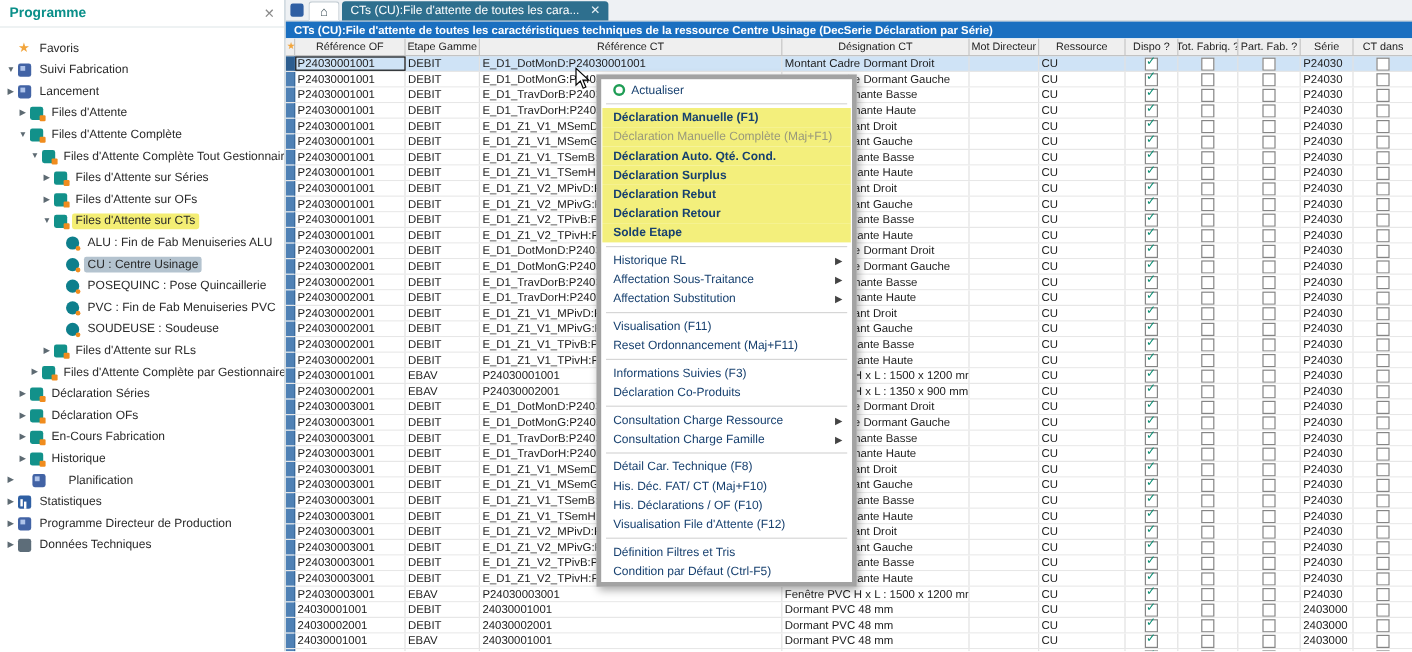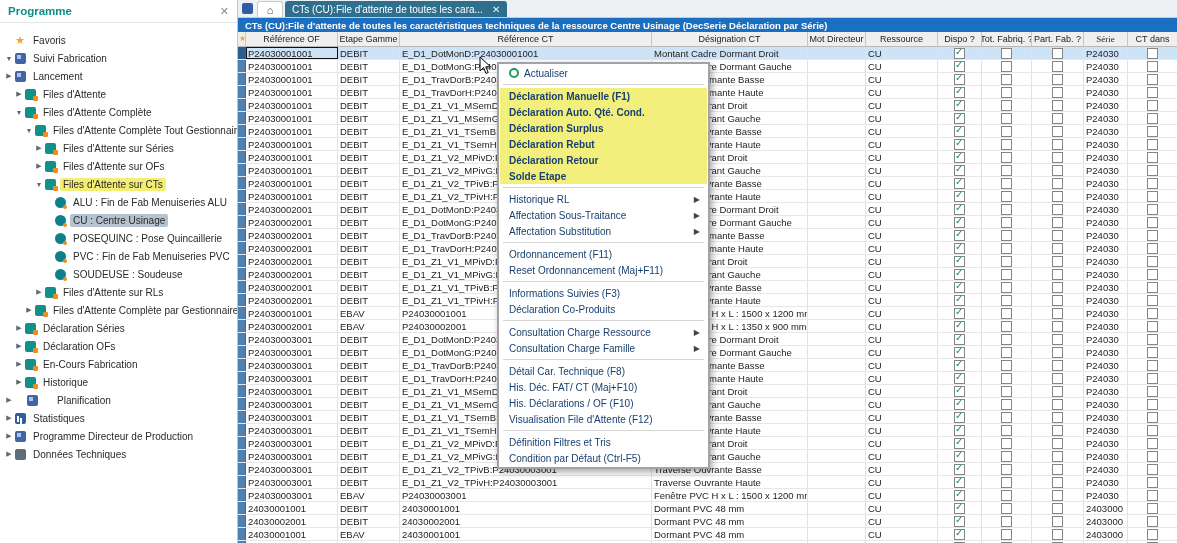--- a/index.html
+++ b/index.html
@@ -49,21 +49,21 @@
   .grow.row-selected{background:#cfe3f6;}
   .gcell{border-right:1px solid #e2e2e2;padding:0 2px;display:flex;align-items:center;overflow:hidden;white-space:nowrap;box-sizing:border-box;flex:none;}
   .gcell.center{justify-content:center;padding:0;}
   .sel{width:8px;flex:none;background:#4f81b5;border-right:1px solid #3a6a9c;box-sizing:border-box;}
   .row-selected .sel{background:#2c5d8f;}
   .focus{outline:1px solid #101010;outline-offset:-1px;}
   .ck{width:9px;height:9px;border:1px solid #858585;background:#fff;display:inline-block;position:relative;box-sizing:content-box;}
   .ck.on::after{content:"\2713";position:absolute;left:0;top:-3px;font-size:10px;font-weight:bold;color:#0d8f74;}
 
   
-  .menu{position:absolute;left:497px;top:62px;width:207px;background:#fff;border:2px solid #a3a3a3;box-shadow:2px 3px 7px rgba(0,0,0,.35);z-index:10;font-size:10px;color:#17406f;padding:1px 1px;}
+  .menu{position:absolute;left:497px;top:62px;width:207px;background:#fff;border:4px solid #a3a3a3;box-shadow:2px 3px 7px rgba(0,0,0,.35);z-index:10;font-size:10px;color:#17406f;padding:1px 1px;}
   .mi{height:16px;display:flex;align-items:center;padding:0 7px 0 9px;white-space:nowrap;overflow:hidden;}
   .mi.yellow{background:#f3ef7c;font-weight:bold;}
   .mi.disabled{color:#9a9a7b;font-weight:normal;}
   .mi .sub{margin-left:auto;color:#444;font-size:8px;}
   .msep{height:1px;background:#d6d6d6;margin:3px 3px;}
   .ricon{width:10px;height:10px;border:2px solid #1f9d55;border-radius:50%;box-sizing:border-box;margin-right:5px;flex:none;}
 
   .cursor{position:absolute;left:479px;top:56px;z-index:20;}
 </style>
 </head>
@@ -219,21 +219,21 @@
           </div>
           <div class="gh-cell" style="width: 92px;">Référence OF</div>
           <div class="gh-cell" style="width: 62px;">Etape Gamme</div>
           <div class="gh-cell" style="width: 252px;">Référence CT</div>
           <div class="gh-cell" style="width: 156px;">Désignation CT</div>
           <div class="gh-cell" style="width: 58px;">Mot Directeur</div>
           <div class="gh-cell" style="width: 72px;">Ressource</div>
           <div class="gh-cell" style="width: 44px;">Dispo ?</div>
           <div class="gh-cell" style="width: 50px;">Tot. Fabriq. ?</div>
           <div class="gh-cell" style="width: 52px;">Part. Fab. ?</div>
-          <div class="gh-cell" style="width: 44px; font-family: Liberation Serif, serif;">Série</div>
+          <div class="gh-cell" style="width: 44px;">Série</div>
           <div class="gh-cell" style="width: 50px;">CT dans</div>
         </div>
       <div id="gbody">
           <div class="grow row-selected">
             <div class="sel"></div>
             <div class="gcell focus" style="width: 92px;">P24030001001</div>
             <div class="gcell" style="width: 62px;">DEBIT</div>
             <div class="gcell" style="width: 252px;">E_D1_DotMonD:P24030001001</div>
             <div class="gcell" style="width: 156px;">Montant Cadre Dormant Droit</div>
             <div class="gcell" style="width: 58px;"></div>
@@ -1094,20 +1094,23 @@
 
   <div class="menu" id="menu">
       <div class="mi">
         <span class="ricon"></span>
         <span>Actualiser</span>
       </div>
       <div class="msep"></div>
       <div class="mi yellow">
         <span>Déclaration Manuelle (F1)</span>
       </div>
+      <div class="mi yellow disabled">
+        <span>Déclaration Manuelle Complète (Maj+F1)</span>
+      </div>
       <div class="mi yellow">
         <span>Déclaration Auto. Qté. Cond.</span>
       </div>
       <div class="mi yellow">
         <span>Déclaration Surplus</span>
       </div>
       <div class="mi yellow">
         <span>Déclaration Rebut</span>
       </div>
       <div class="mi yellow">
@@ -1124,21 +1127,21 @@
       <div class="mi">
         <span>Affectation Sous-Traitance</span>
         <span class="sub">▶</span>
       </div>
       <div class="mi">
         <span>Affectation Substitution</span>
         <span class="sub">▶</span>
       </div>
       <div class="msep"></div>
       <div class="mi">
-        <span>Ordonnancement (F11)</span>
+        <span>Visualisation (F11)</span>
       </div>
       <div class="mi">
         <span>Reset Ordonnancement (Maj+F11)</span>
       </div>
       <div class="msep"></div>
       <div class="mi">
         <span>Informations Suivies (F3)</span>
       </div>
       <div class="mi">
         <span>Déclaration Co-Produits</span>

